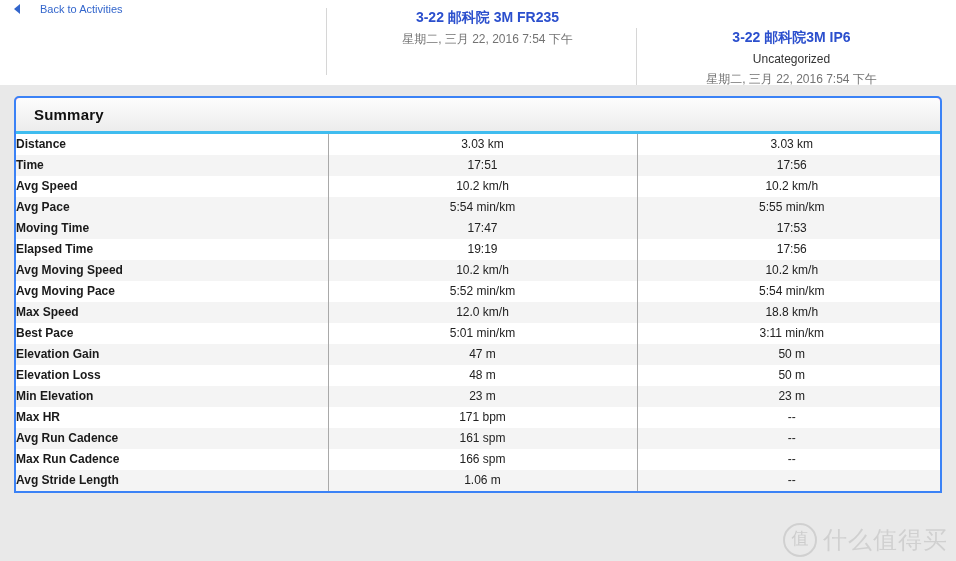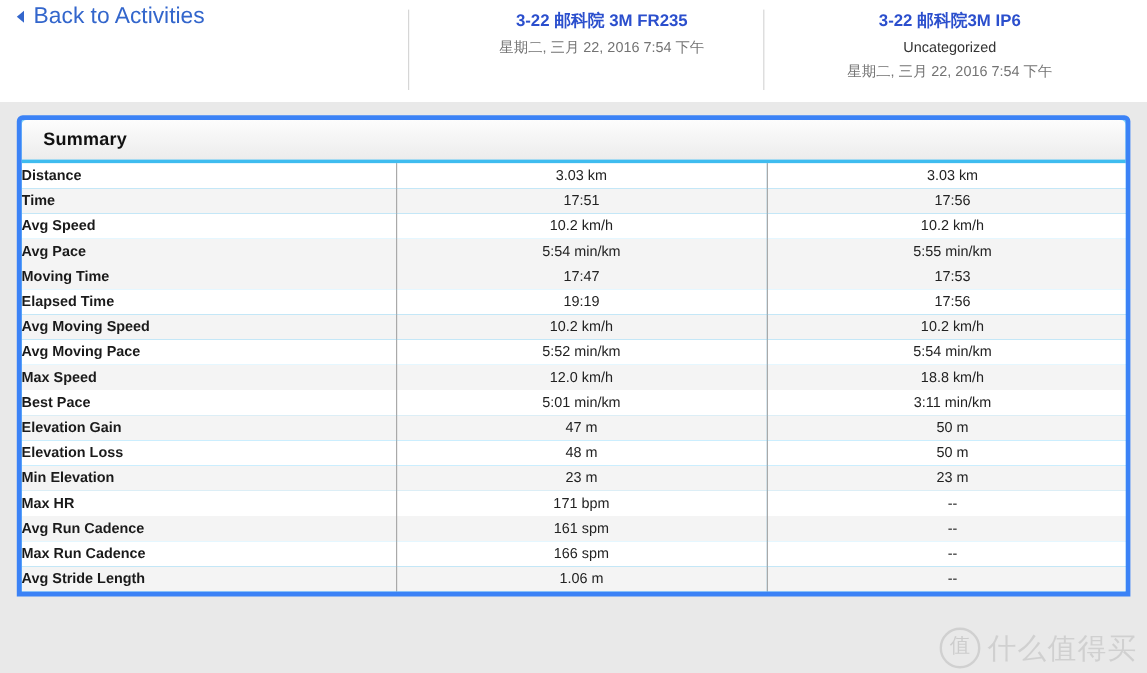--- a/index.html
+++ b/index.html
@@ -24,26 +24,26 @@
     width: 956px;
     height: 85px;
     background: #ffffff;
   }
 
   #back-link {
     position: absolute;
     left: 14px;
     top: 3px;
     color: #3366cc;
-    font-size: 19px;
+    font-size: 11px;
     text-decoration: none;
     white-space: nowrap;
     display: flex;
     align-items: center;
-    gap: 8px;
+    gap: 20px;
     cursor: pointer;
   }
   .back-arrow {
     display: inline-block;
     width: 0; height: 0;
     border-top: 5px solid transparent;
     border-bottom: 5px solid transparent;
     border-right: 6px solid #3366cc;
     position: relative;
     top: 0px;
@@ -51,22 +51,22 @@
 
   .activity-head {
     position: absolute;
     top: 8px;
     width: 310px;
     text-align: center;
     border-left: 1px solid #d6d6d6;
     height: 67px;
     box-sizing: border-box;
   }
-  #activity-head-1 { left: 340px; padding-left: 12px; }
-  #activity-head-2 { left: 636px; }
+  #activity-head-1 { left: 326px; padding-left: 12px; }
+  #activity-head-2 { left: 636px; margin-top: 20px; }
 
   .activity-title {
     display: block;
     color: #2b4fcd;
     font-weight: bold;
     font-size: 14px;
     line-height: 18px;
     margin-bottom: 5px;
     cursor: pointer;
   }
@@ -92,22 +92,22 @@
     height: 476px;
     background: #e9e9e9;
   }
 
   
   #summary-panel {
     position: absolute;
     left: 14px;
     top: 11px;
     width: 928px;
-    background: #7dd3fc;
-    border: 4px solid #3b82f6;
+    background: #f9a8d4;
+    border: 2px solid #3b82f6;
     border-radius: 5px 5px 0 0;
     box-sizing: border-box;
     overflow: hidden;
   }
 
   #summary-header {
     height: 36px;
     background: linear-gradient(to bottom, #fdfdfd 0%, #ececec 100%);
     border-bottom: 3px solid #3fbcef;
     border-radius: 4px 4px 0 0;

